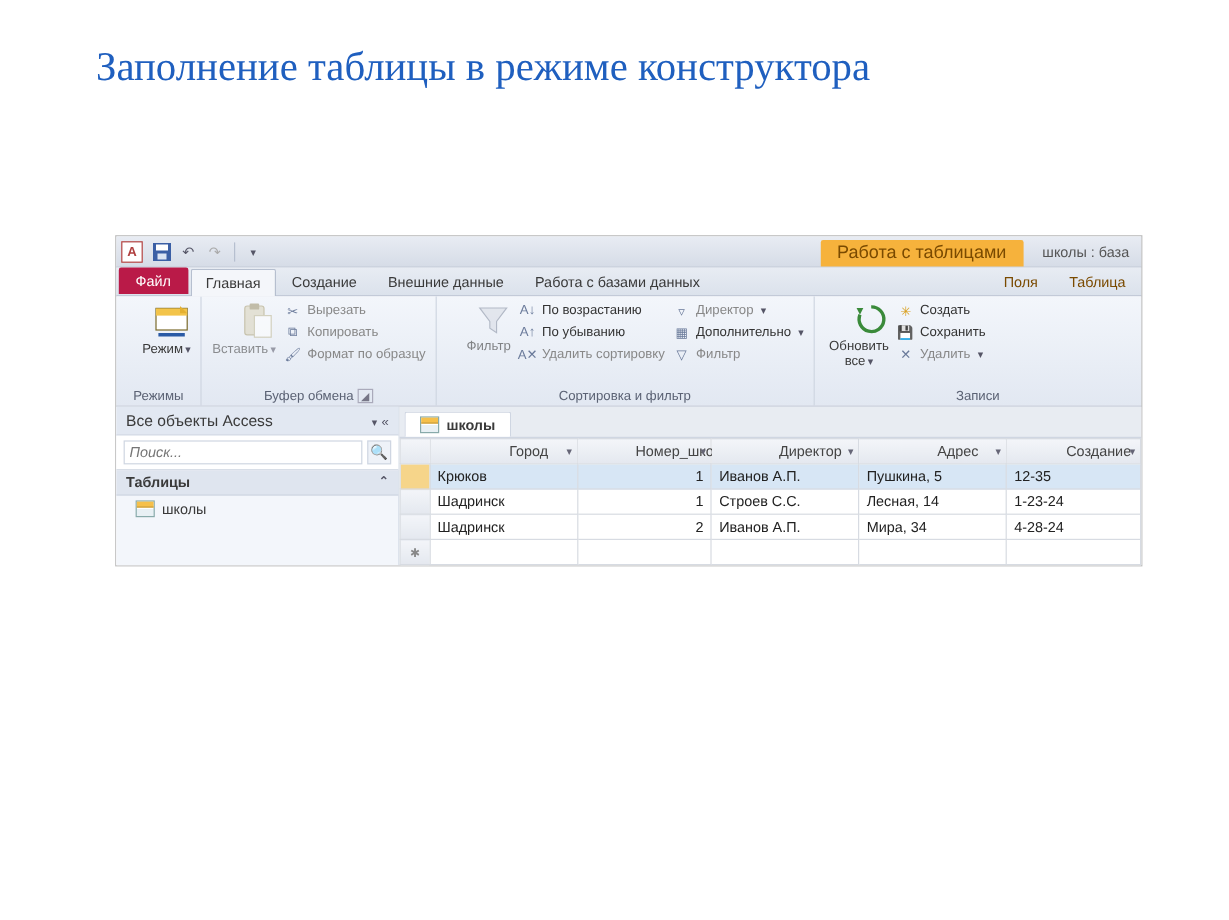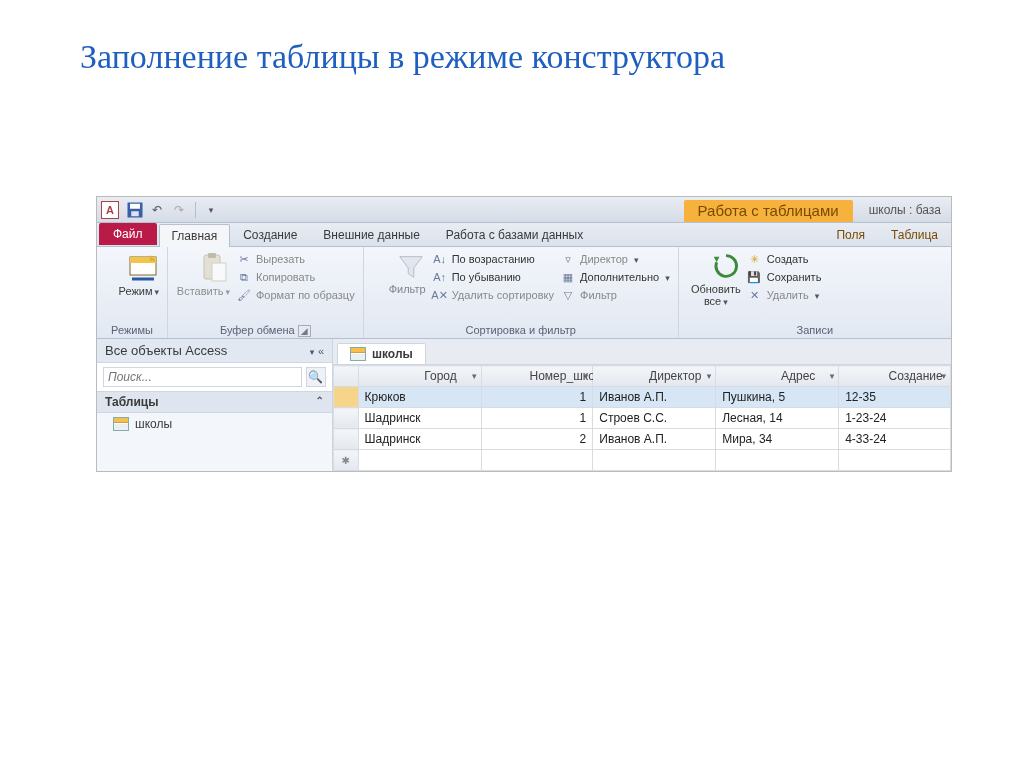--- a/index.html
+++ b/index.html
@@ -281,21 +281,21 @@
               <td>Строев С.С.</td>
               <td>Лесная, 14</td>
               <td>1-23-24</td>
             </tr>
             <tr>
               <td class="rowhdr"></td>
               <td>Шадринск</td>
               <td class="num">2</td>
               <td>Иванов А.П.</td>
               <td>Мира, 34</td>
-              <td>4-33-24</td>
+              <td>4-28-24</td>
             </tr>
             <tr class="newrow">
               <td class="rowhdr"></td>
               <td></td>
               <td></td>
               <td></td>
               <td></td>
               <td></td>
             </tr>
           </tbody>

